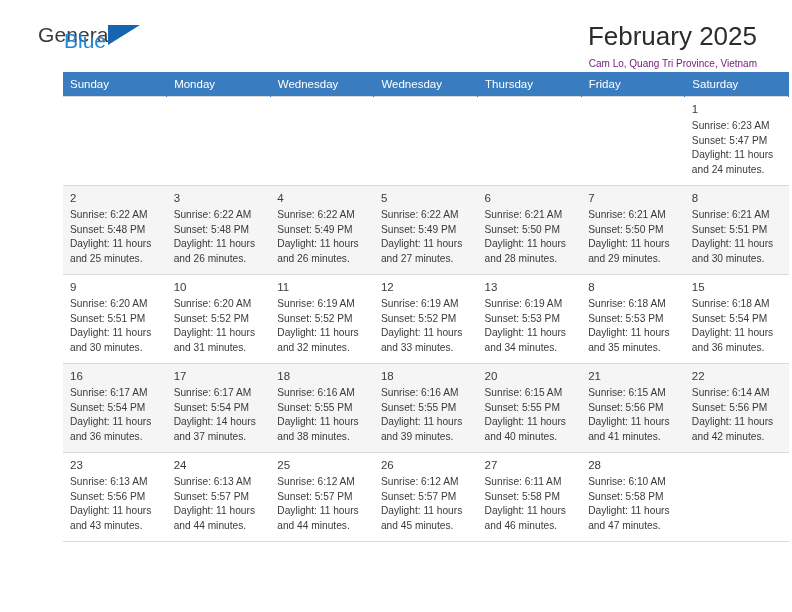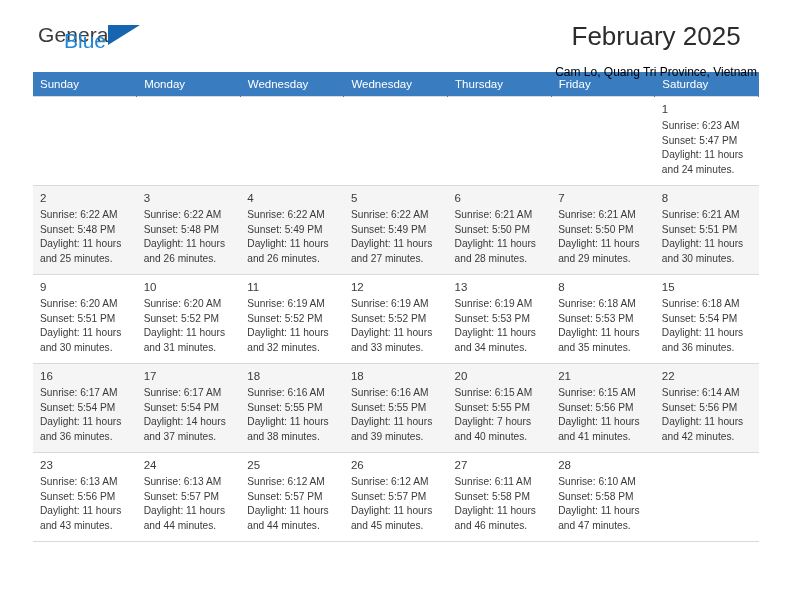--- a/index.html
+++ b/index.html
@@ -70,31 +70,32 @@
   }
   .cal-title {
     font-size: 26px;
     font-weight: normal;
     color: #2c2c2c;
     line-height: 1.1;
     margin: 0;
     text-align: center;
   }
   .cal-sub {
-    font-size: 12px;
-    color: #000000;
-    margin-top: 15px;
+    font-size: 10px;
+    color: #701a75;
+    margin-top: 7px;
     line-height: 1.1;
   }
 
   
   .calendar {
     width: 726px;
     border-collapse: collapse;
     table-layout: fixed;
+    margin-left: 30px;
   }
   .calendar thead th {
     background: #3a7cc0;
     color: #ffffff;
     font-size: 11.5px;
     font-weight: normal;
     text-align: left;
     padding: 6px 0 6px 7px;
     height: 19px;
     box-sizing: border-box;
@@ -381,21 +382,21 @@
                 <div class="daylight">Daylight: 11 hours and 39 minutes.</div>
               </div>
             </div>
           </td>
           <td>
             <div class="cell-inner">
               <div class="daynum">20</div>
               <div class="info">
                 <div>Sunrise: 6:15 AM</div>
                 <div>Sunset: 5:55 PM</div>
-                <div class="daylight">Daylight: 7 hours and 40 minutes.</div>
+                <div class="daylight">Daylight: 11 hours and 40 minutes.</div>
               </div>
             </div>
           </td>
           <td>
             <div class="cell-inner">
               <div class="daynum">21</div>
               <div class="info">
                 <div>Sunrise: 6:15 AM</div>
                 <div>Sunset: 5:56 PM</div>
                 <div class="daylight">Daylight: 11 hours and 41 minutes.</div>

